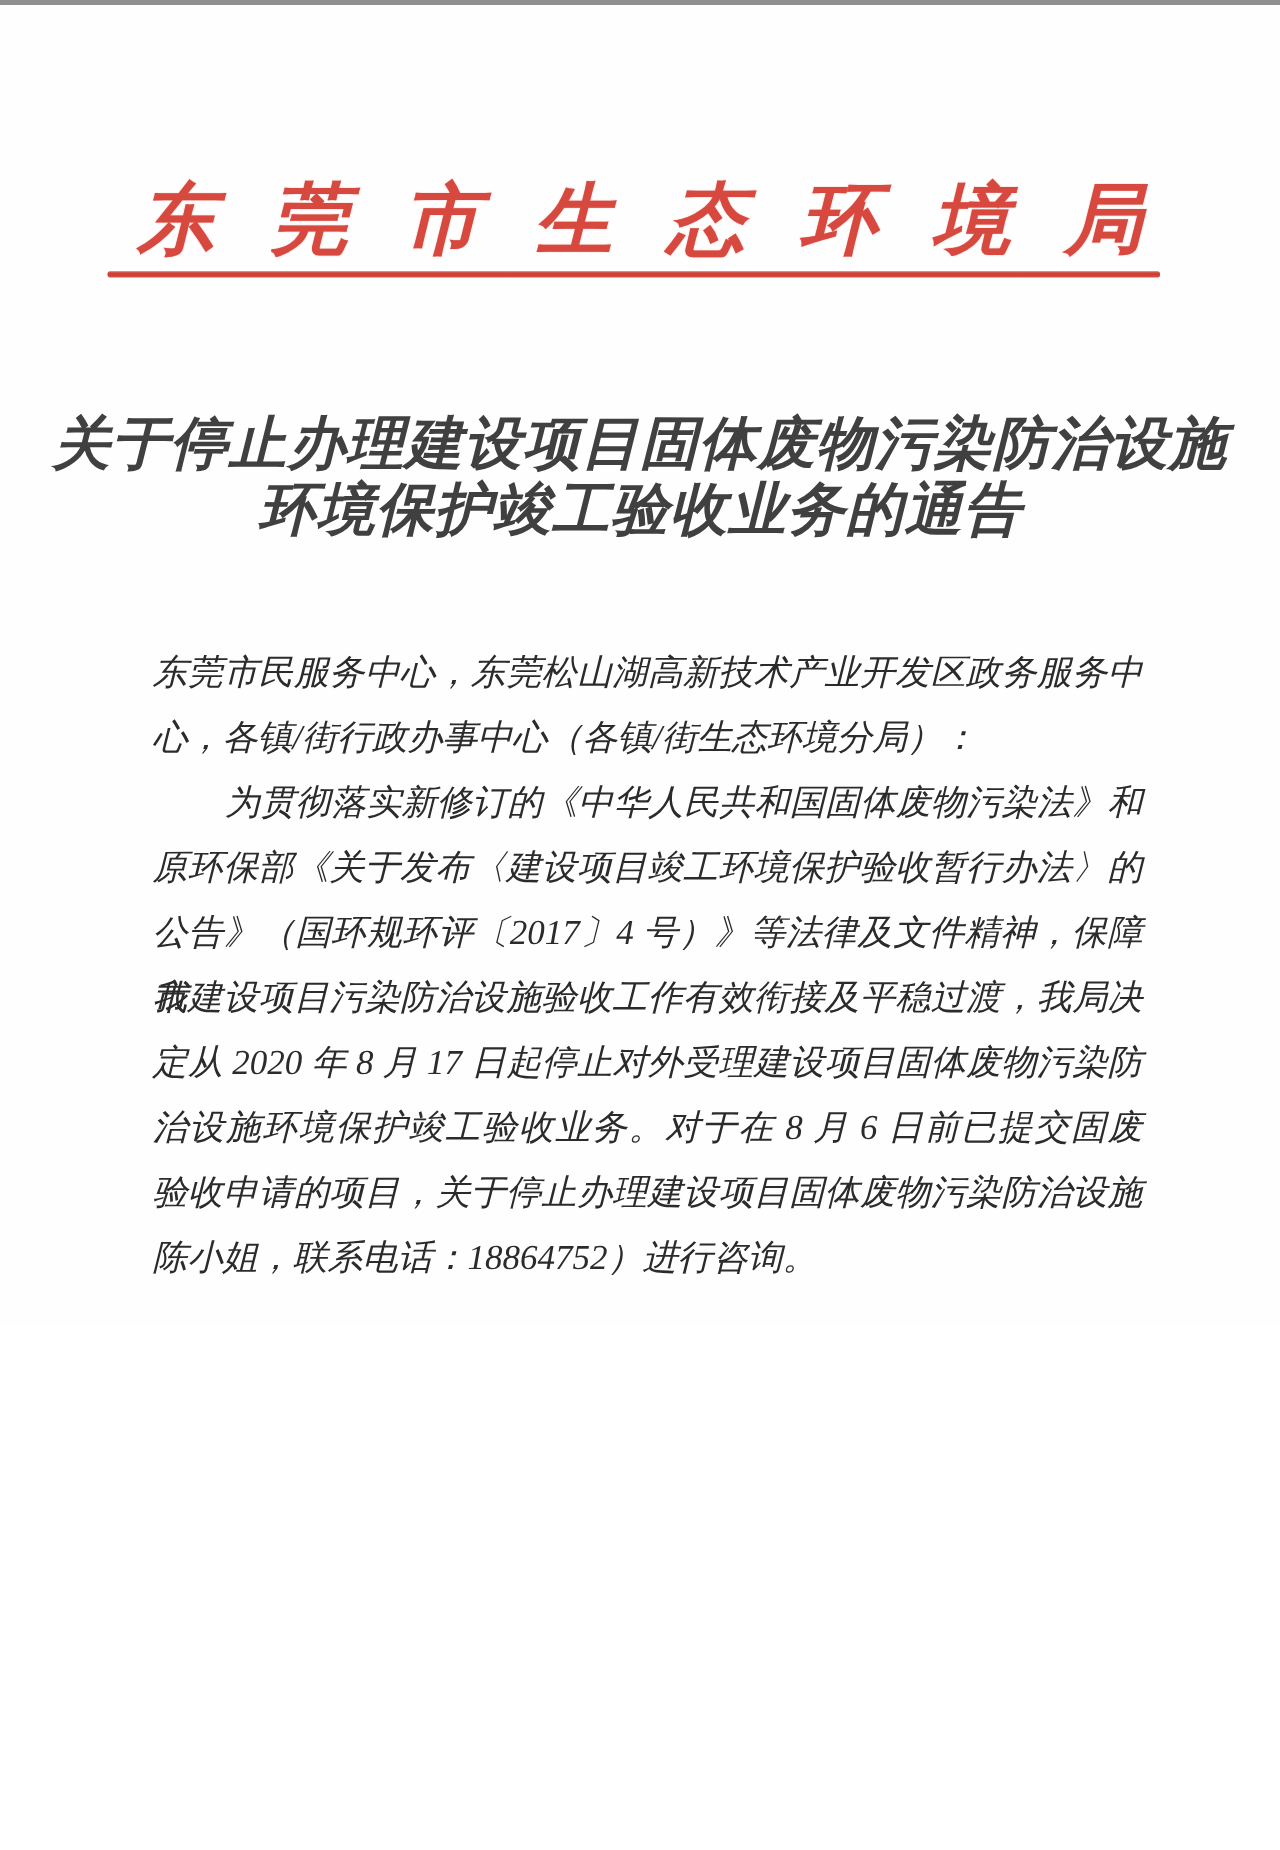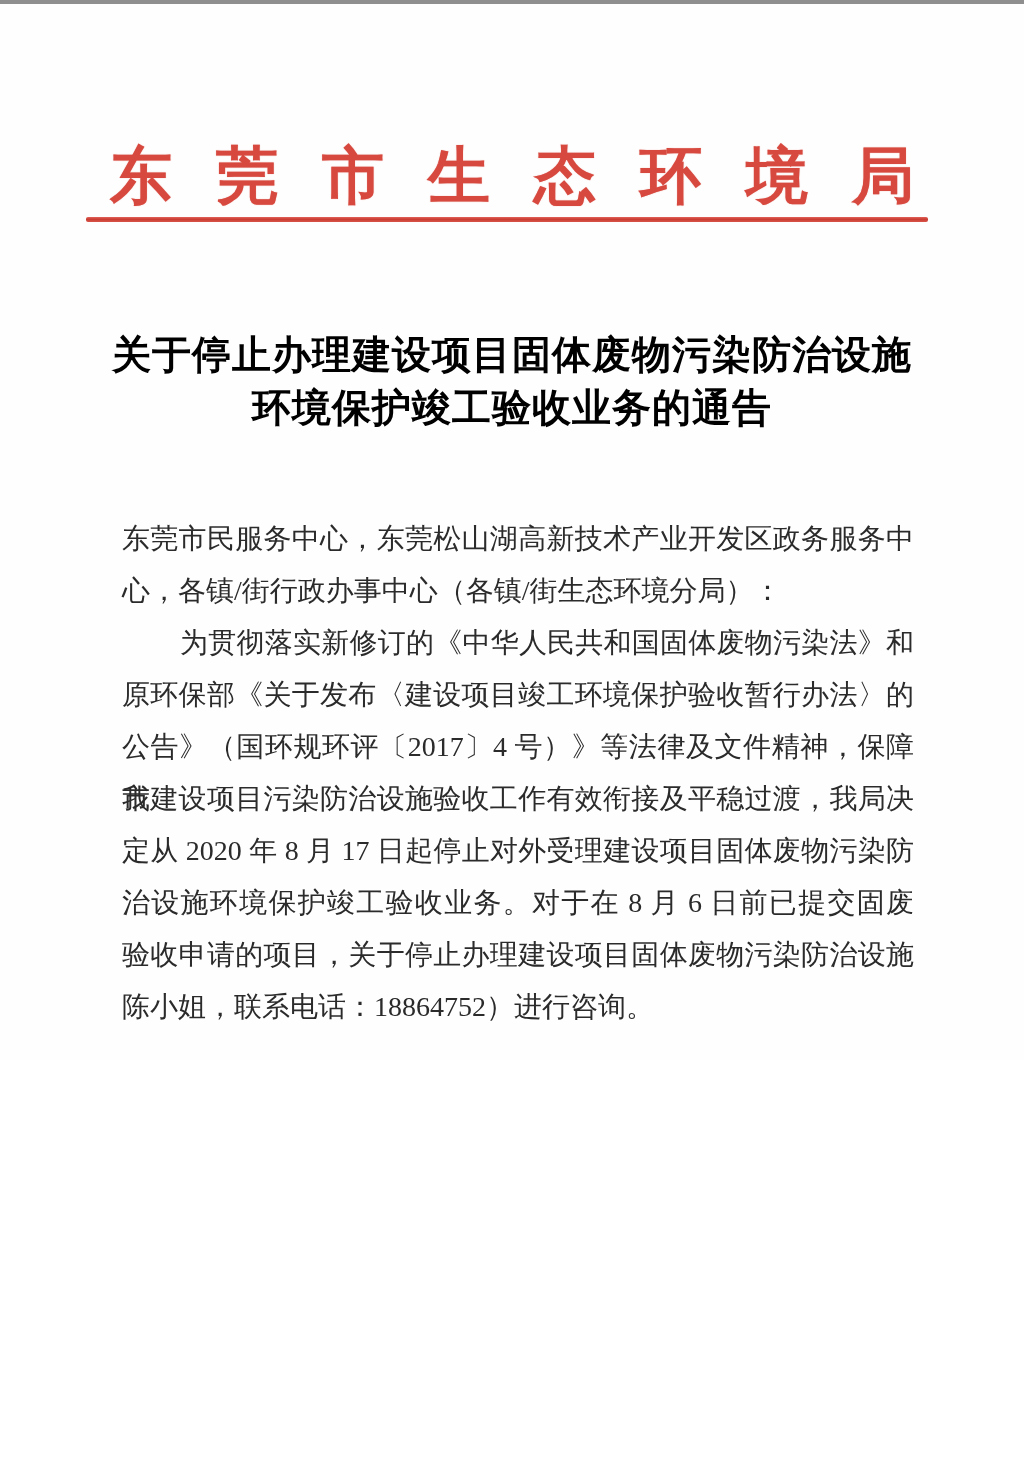--- a/index.html
+++ b/index.html
@@ -3,20 +3,21 @@
 <meta charset="utf-8">
 <style>
   html, body { margin: 0; padding: 0; background: #ffffff; }
   #page {
     position: relative;
     width: 1024px;
     height: 1060px;
     background: #fefefe;
     overflow: hidden;
     font-family: "Liberation Serif", "DejaVu Serif", serif;
+    font-style: italic;
   }
   .abs { position: absolute; }
 
   
   #top-bar {
     left: 0; top: 0; width: 1024px; height: 4px;
     background: #8f8f8f;
   }
   #page-edge-line {
     left: 0; top: 1452px; width: 1024px; height: 2px;
@@ -41,22 +42,22 @@
     background: linear-gradient(to bottom, #e2635a 0%, #c83b31 45%, #d8544a 100%);
     border-radius: 2px;
   }
   #rule-top { left: 86px; top: 217px; width: 842px; }
   #rule-bottom { left: 83px; top: 1347px; width: 842px; }
 
   
   #doc-title {
     left: 0; top: 328px; width: 1024px;
     text-align: center;
-    font-size: 39px; font-weight: bold; line-height: 53px;
-    color: #000000; letter-spacing: 1px;
+    font-size: 46px; font-weight: bold; line-height: 53px;
+    color: #404040; letter-spacing: 1px;
   }
 
   
   #body-text {
     left: 122px; top: 513px; width: 792px;
     font-size: 28px; line-height: 52px;
     color: #2b2b2b;
   }
   #body-text .line {
     height: 52px; white-space: nowrap;

